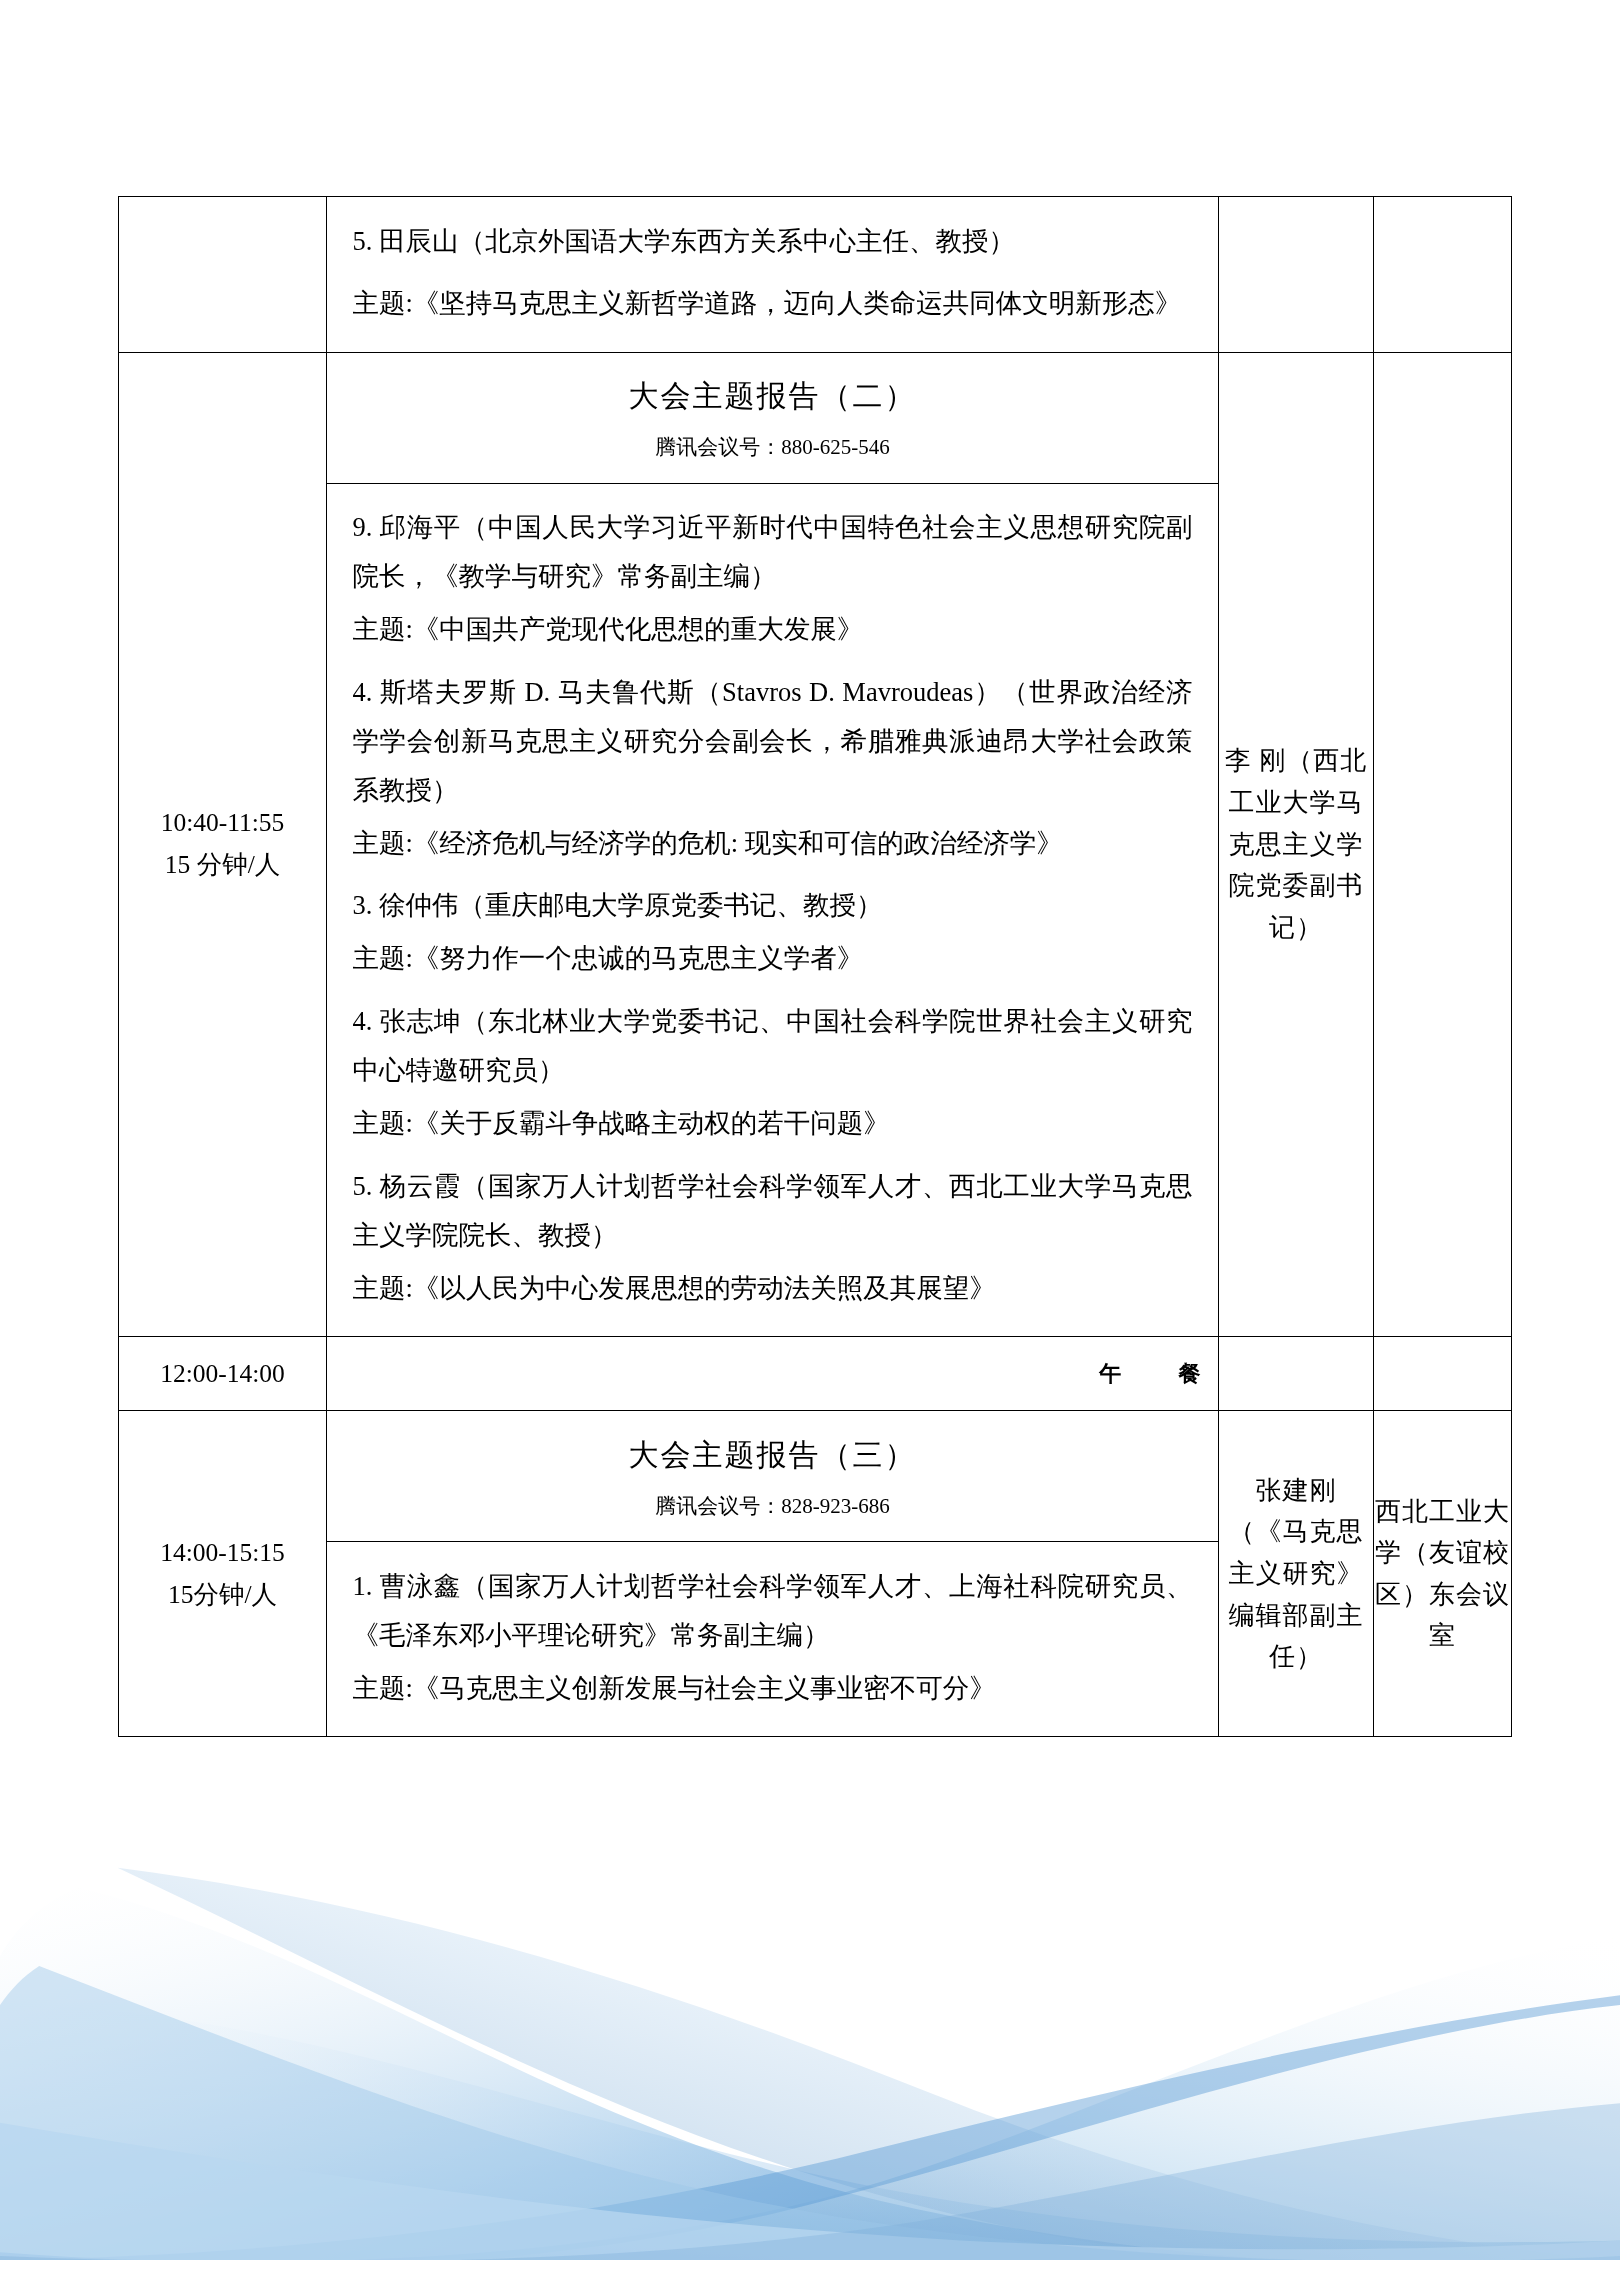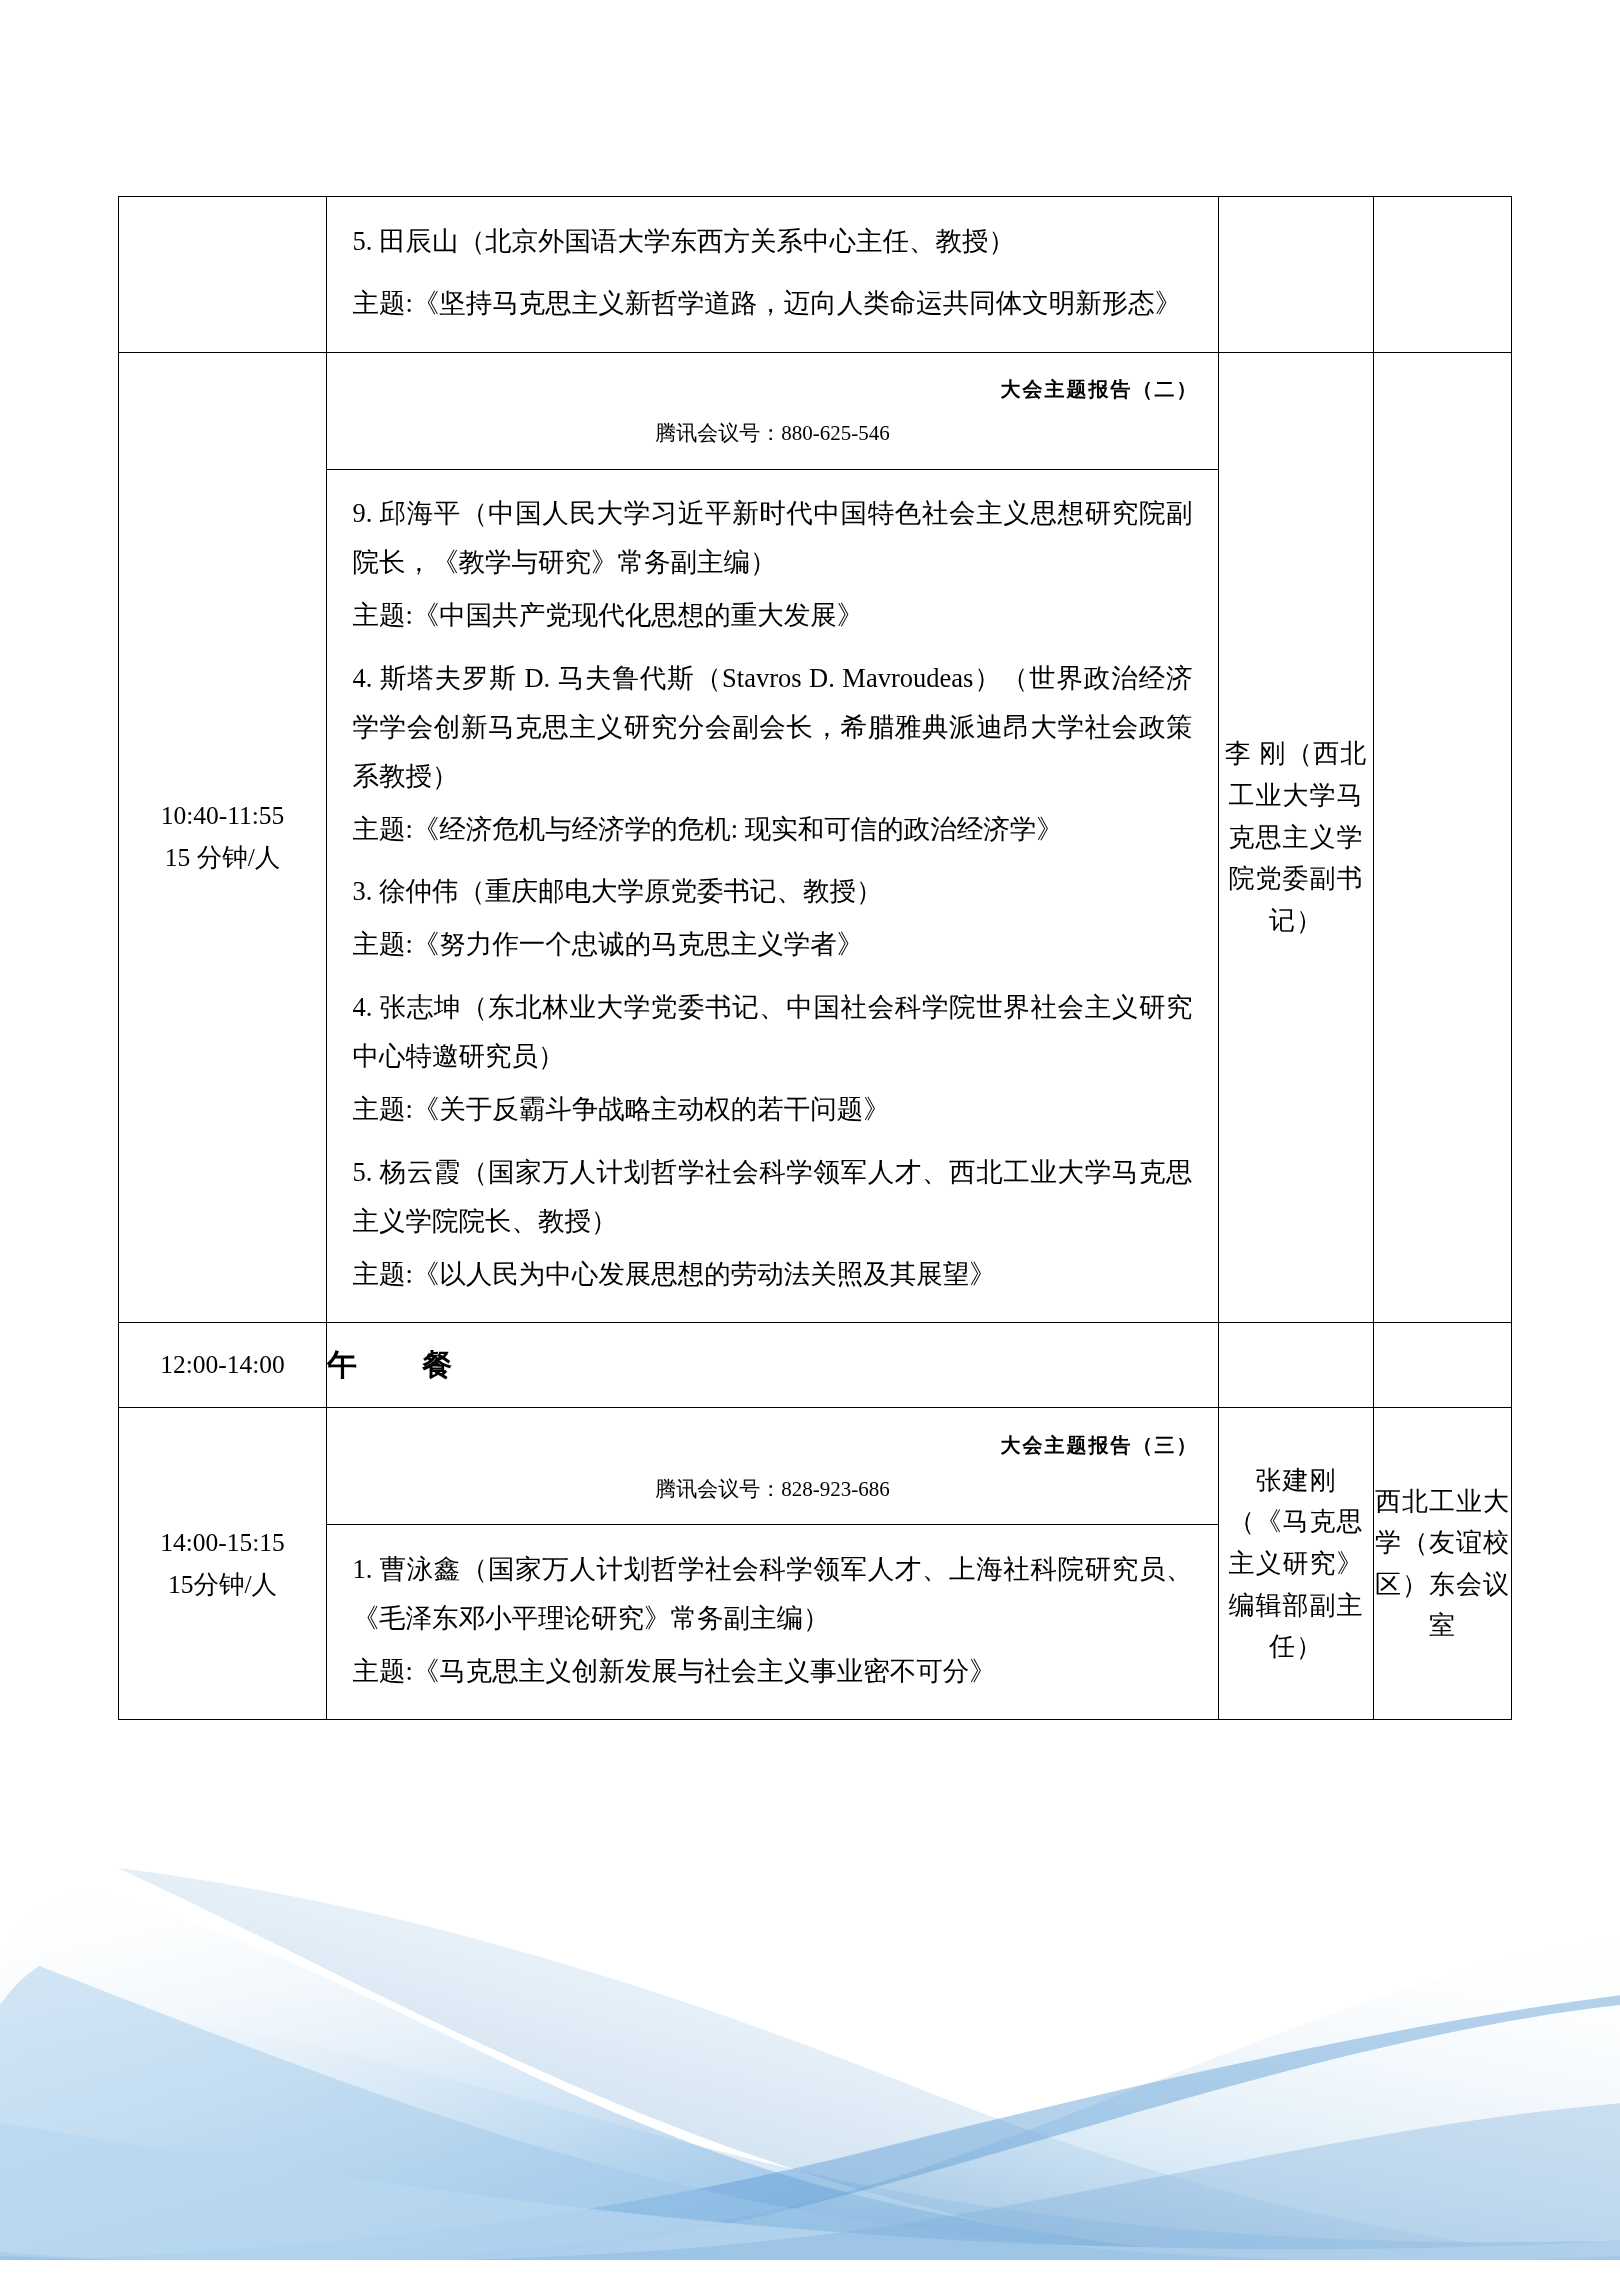--- a/index.html
+++ b/index.html
@@ -80,33 +80,32 @@
   .para.tight { margin-bottom: 3.9px; }
 
   .sub-divider {
     border-top: 1.5px solid #000000;
   }
   .heading-block {
     padding: 23.5px 19.6px 21.6px 19.6px;
     text-align: center;
   }
   .heading-title {
-    font-size: 20px;
-    font-weight: bold;
+    font-size: 30px;
+    font-weight: normal;
     letter-spacing: 2px;
     margin-bottom: 15.7px;
-    text-align: right;
   }
   .heading-sub {
     font-size: 21px;
     font-family: Liberation Serif, serif;
   }
   .lunch-row-text {
-    text-align: left;
-    font-size: 30px;
+    text-align: right;
+    font-size: 22px;
     font-weight: bold;
     letter-spacing: 17.6px;
     padding: 21.6px 0;
   }
 </style>
 </head>
 <body>
 
 <div class="page">
 

